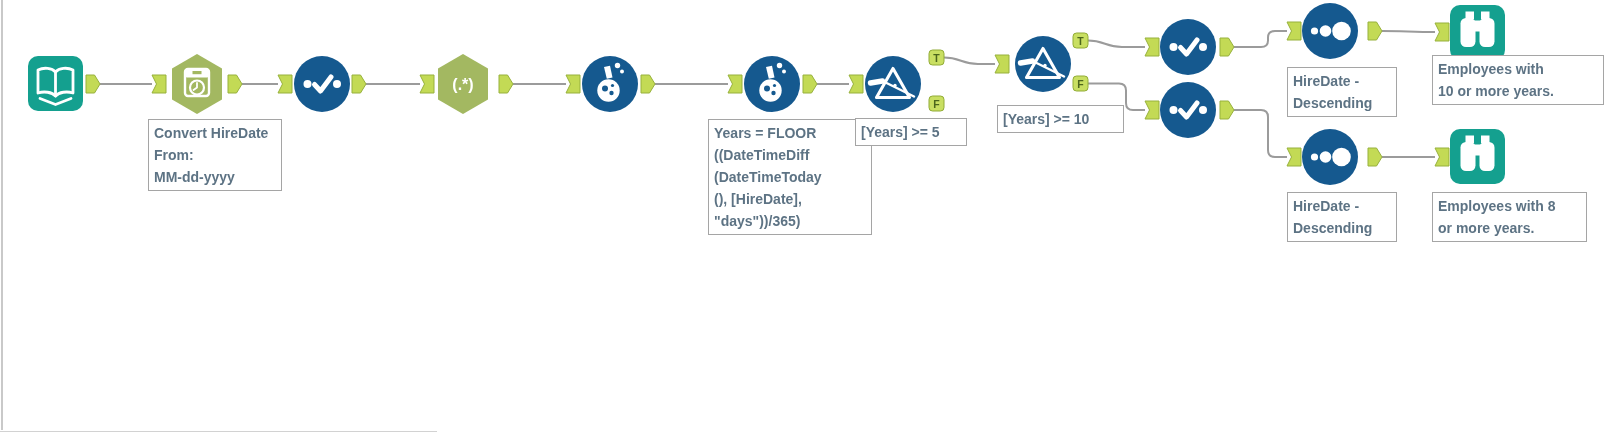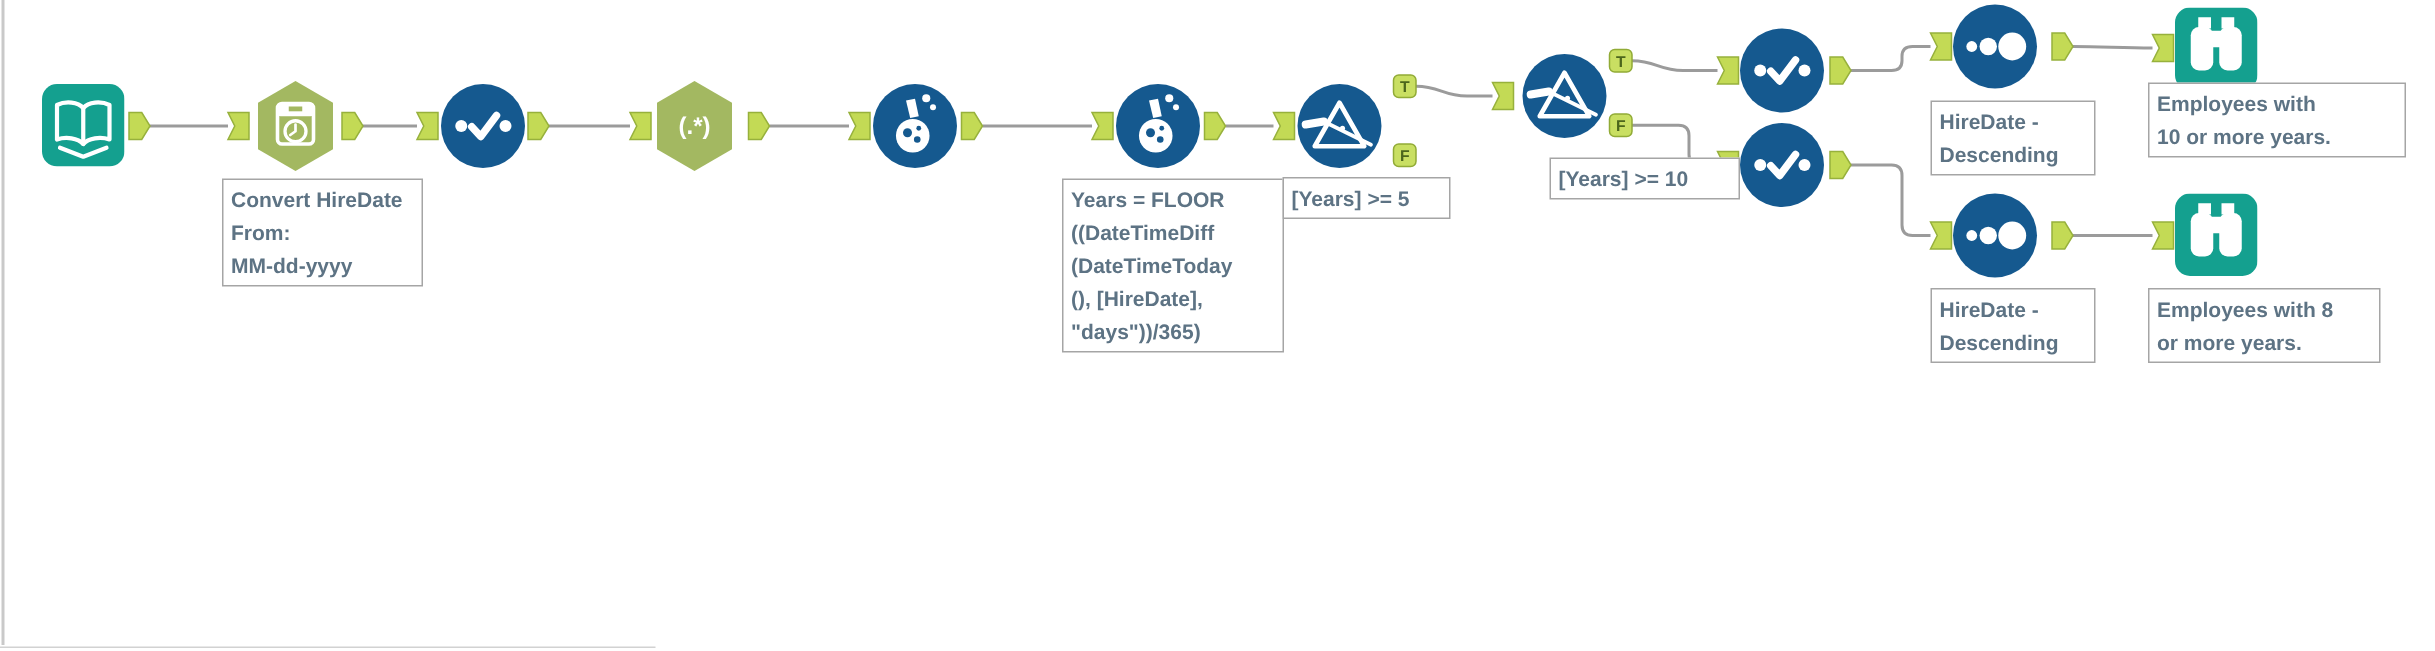--- a/index.html
+++ b/index.html
@@ -245,27 +245,27 @@
       <rect x="31" y="6.5" width="8.5" height="7.5" fill="#fff"></rect>
       <rect x="10.5" y="13" width="15" height="29" rx="5.5" fill="#fff"></rect>
       <rect x="29.5" y="13" width="15" height="29" rx="5.5" fill="#fff"></rect>
       <rect x="23.5" y="15.5" width="8" height="11" fill="#fff"></rect>
     </svg>
   </div>
 
   <div class="annotation" style="left:148px;top:119px;width:134px;">Convert HireDate
 From:
 MM-dd-yyyy</div>
-  <div class="annotation" style="left:708px;top:119px;width:148px;">Years = FLOOR
+  <div class="annotation" style="left:708px;top:119px;width:164px;">Years = FLOOR
 ((DateTimeDiff
 (DateTimeToday
 (), [HireDate],
 "days"))/365)</div>
   <div class="annotation" style="left:855px;top:118px;width:112px;">[Years] &gt;= 5</div>
-  <div class="annotation" style="left:997px;top:105px;width:127px;margin-left:36px;">[Years] &gt;= 10</div>
+  <div class="annotation" style="left:997px;top:105px;width:127px;">[Years] &gt;= 10</div>
   <div class="annotation" style="left:1287px;top:67px;width:110px;">HireDate -
 Descending</div>
   <div class="annotation" style="left:1432px;top:55px;width:172px;">Employees with
 10 or more years.</div>
   <div class="annotation" style="left:1287px;top:192px;width:110px;">HireDate -
 Descending</div>
   <div class="annotation" style="left:1432px;top:192px;width:155px;">Employees with 8
 or more years.</div>
 
 </div>

